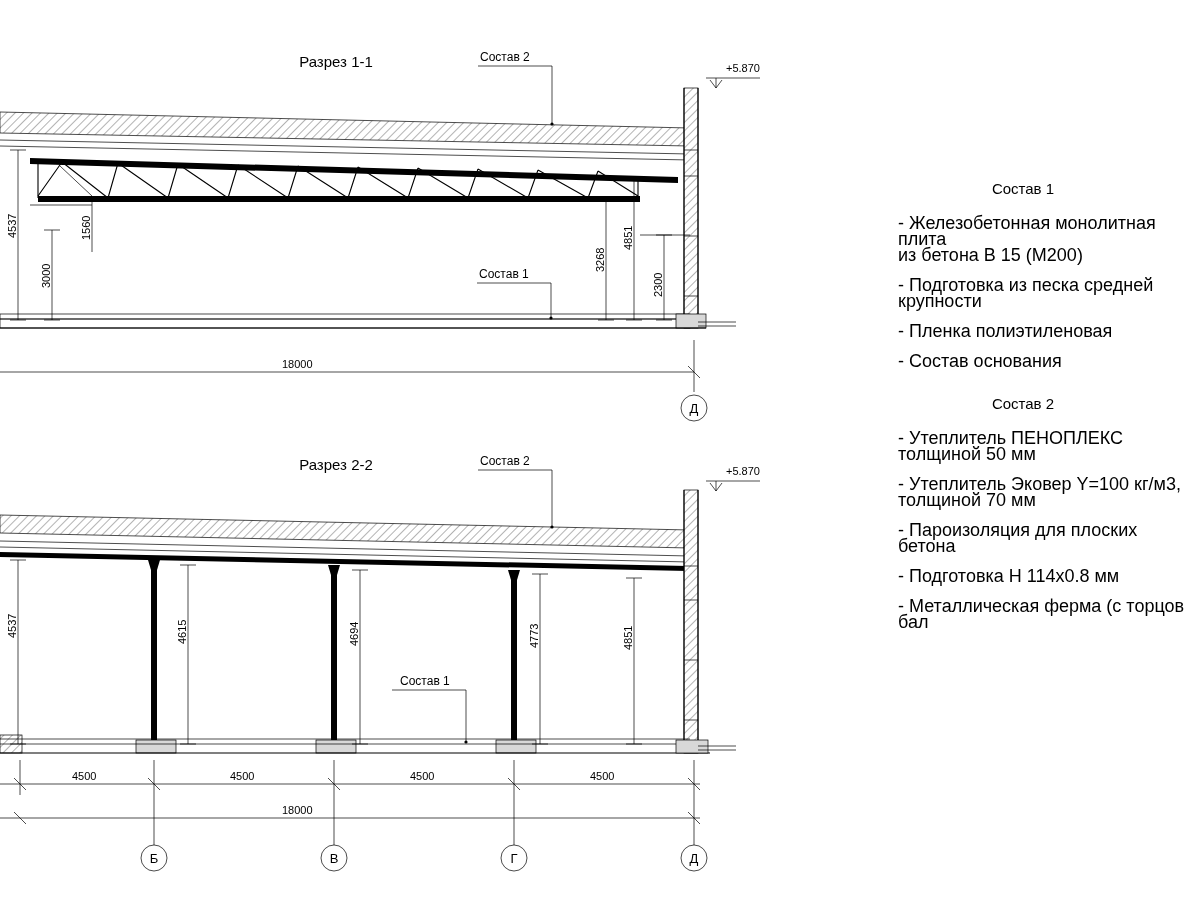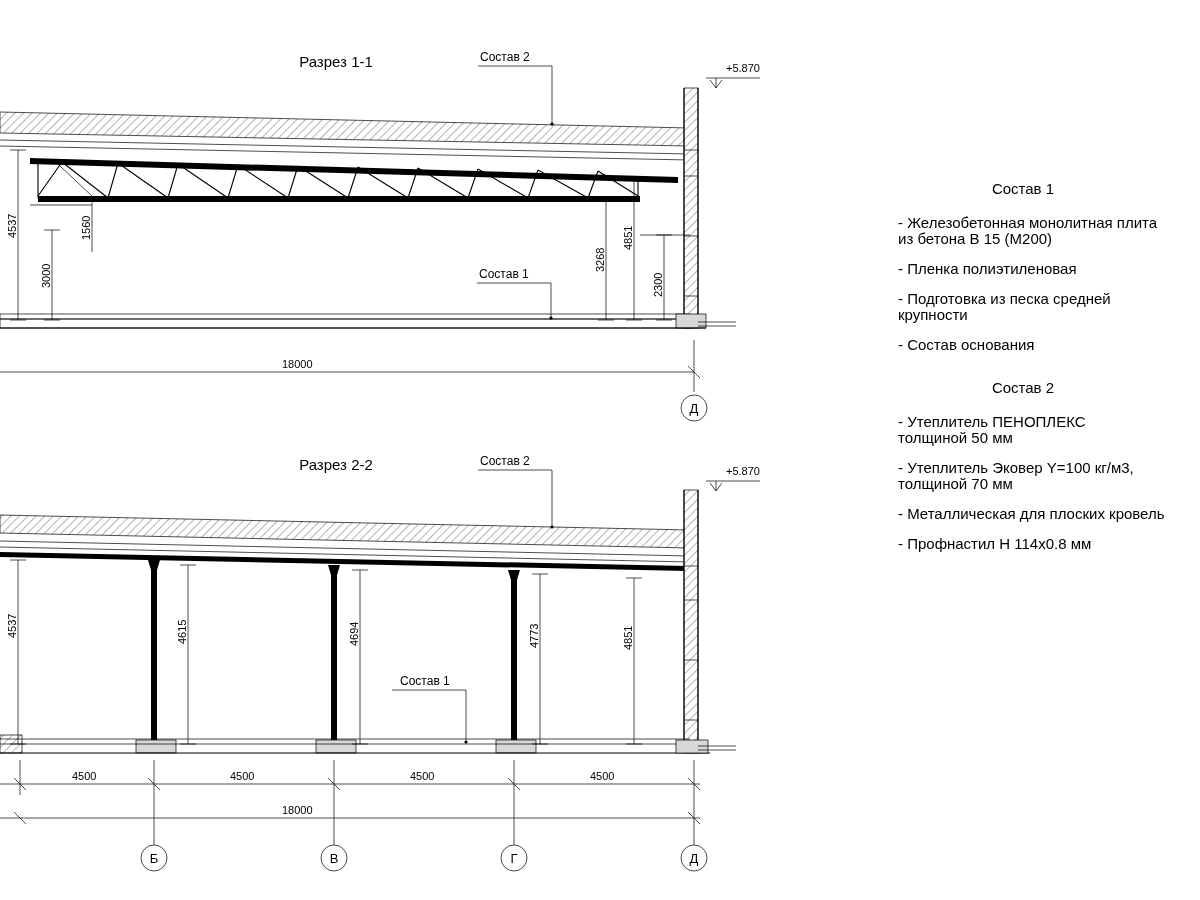--- a/index.html
+++ b/index.html
@@ -36,21 +36,21 @@
   .notes-title {
     text-align: center;
     font-size: 15px;
     margin-bottom: 18px;
     width: 250px;
   }
   .notes-title.second {
     margin-top: 26px;
   }
   .note-item {
-    font-size: 15px;
+    font-size: 18px;
     line-height: 16px;
     margin-bottom: 14px;
     white-space: pre-line;
   }
   text {
     font-family: "Liberation Sans", sans-serif;
     fill: #000000;
   }
   .t-title { font-size: 15px; }
   .t-lbl { font-size: 12px; }
@@ -279,27 +279,28 @@
     <circle class="ln thin" cx="694" cy="858" r="13" fill="#ffffff"></circle>
     <text class="t-grid" x="694" y="863" text-anchor="middle">Д</text>
 
     <text class="t-title" x="336" y="470" text-anchor="middle">Разрез 2-2</text>
   </svg>
 
   <div class="notes">
     <div class="notes-title">Состав 1</div>
     <div class="note-item">- Железобетонная  монолитная плита
   из бетона В 15 (М200)</div>
-    <div class="note-item">- Пленка полиэтиленовая</div>
     <div class="note-item">- Подготовка из песка средней
   крупности</div>
+    <div class="note-item">- Пленка полиэтиленовая</div>
     <div class="note-item">- Состав основания</div>
 
     <div class="notes-title second">Состав 2</div>
     <div class="note-item">- Утеплитель ПЕНОПЛЕКС
   толщиной 50 мм</div>
     <div class="note-item">- Утеплитель Эковер Y=100 кг/м3,
   толщиной 70 мм</div>
-    <div class="note-item">- Металлическая для плоских кровель</div>
-    <div class="note-item">- Профнастил Н 114х0.8 мм</div>
+    <div class="note-item">- Пароизоляция для плоских бетона</div>
+    <div class="note-item">- Подготовка Н 114х0.8 мм</div>
+    <div class="note-item">- Металлическая ферма (с торцов бал</div>
   </div>
 
 </div>
 
 </body></html>

